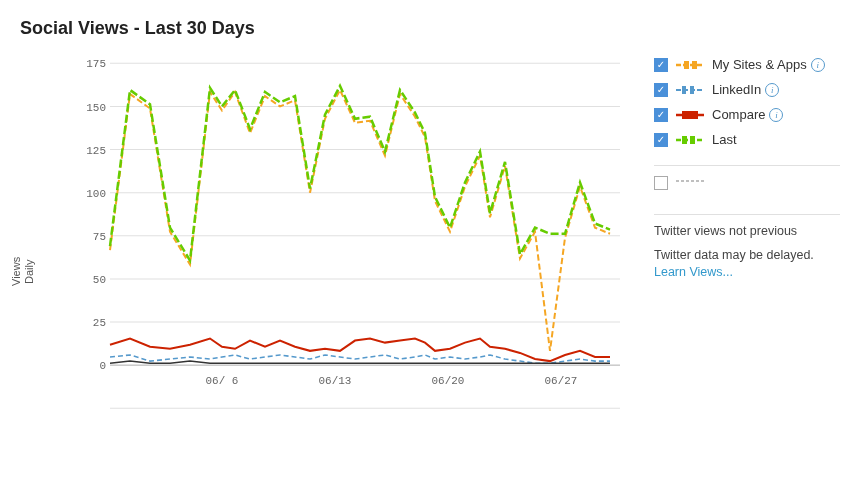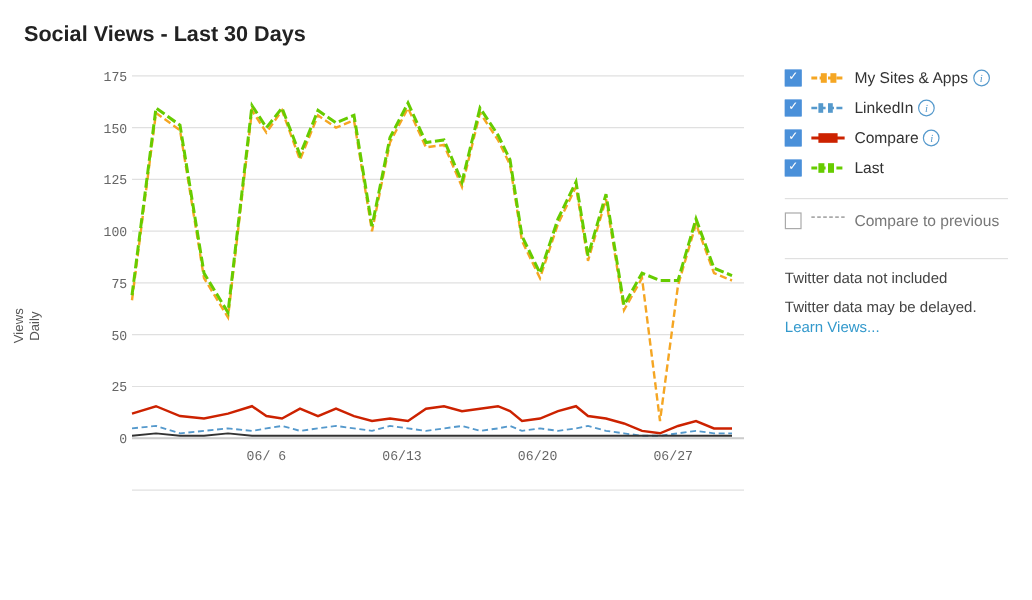--- a/index.html
+++ b/index.html
@@ -259,24 +259,23 @@
 
       <hr class="divider">
 
       <div class="compare-section">
         <div class="compare-cb"></div>
         <div class="compare-line-icon">
           <svg width="28" height="14" viewBox="0 0 28 14">
               <line x1="0" y1="7" x2="28" y2="7" stroke="#aaa" stroke-width="1.5" stroke-dasharray="3,2"></line>
             </svg>
         </div>
-        <span class="compare-label">Compare to previous</span>
       </div>
 
       <hr class="divider">
 
-      <div class="note-text">Twitter data not included</div>
+      <div class="note-text">Twitter views not previous</div>
       <div class="note-text">
         <span>Twitter data may be delayed. </span><a class="learn-more">Learn Views...</a>
       </div>
     </div>
   </div>
 </div>
 
 </body></html>

